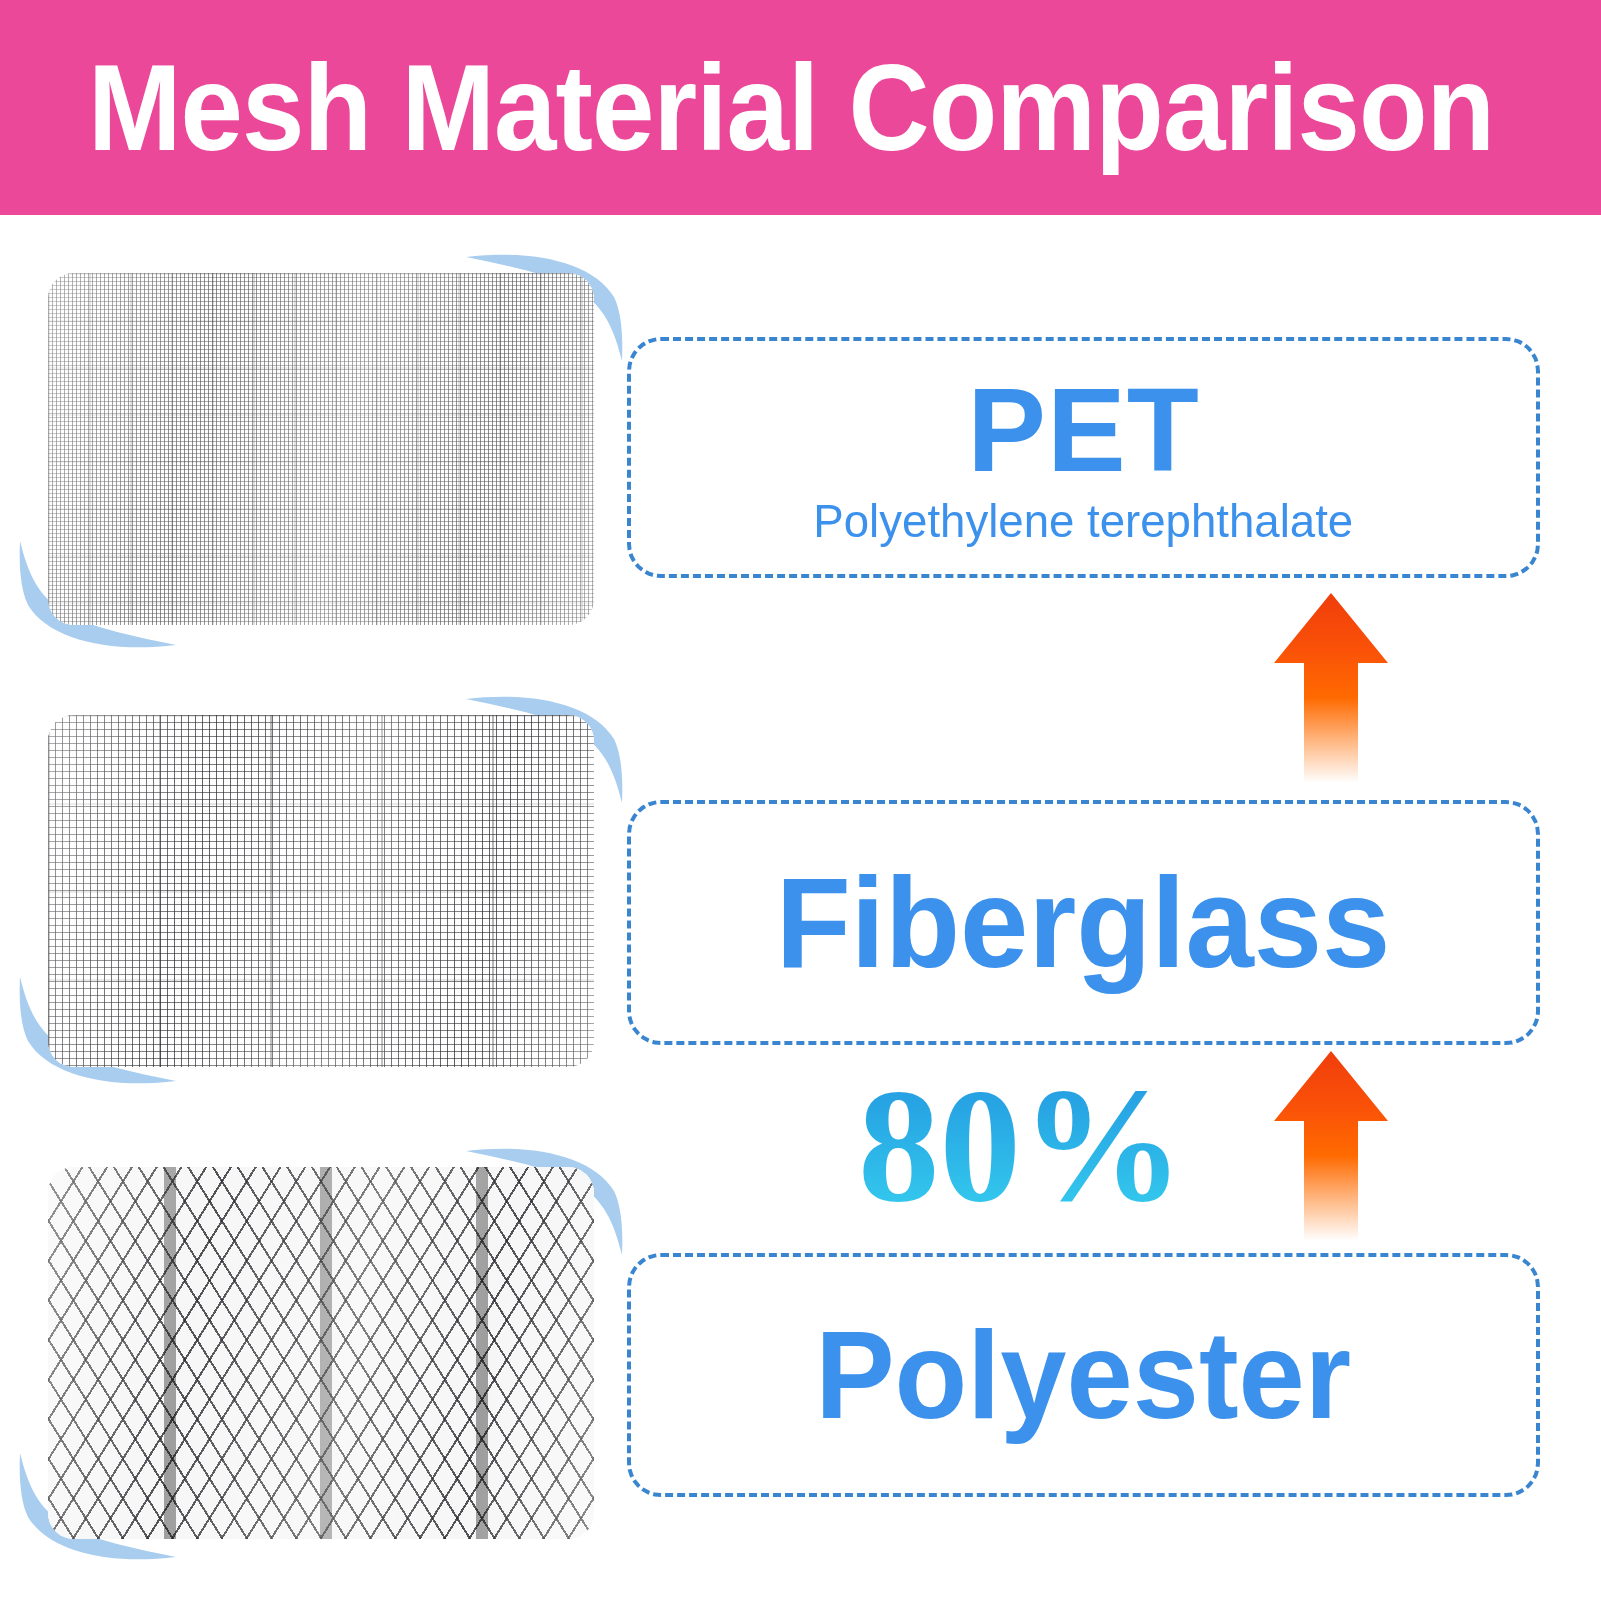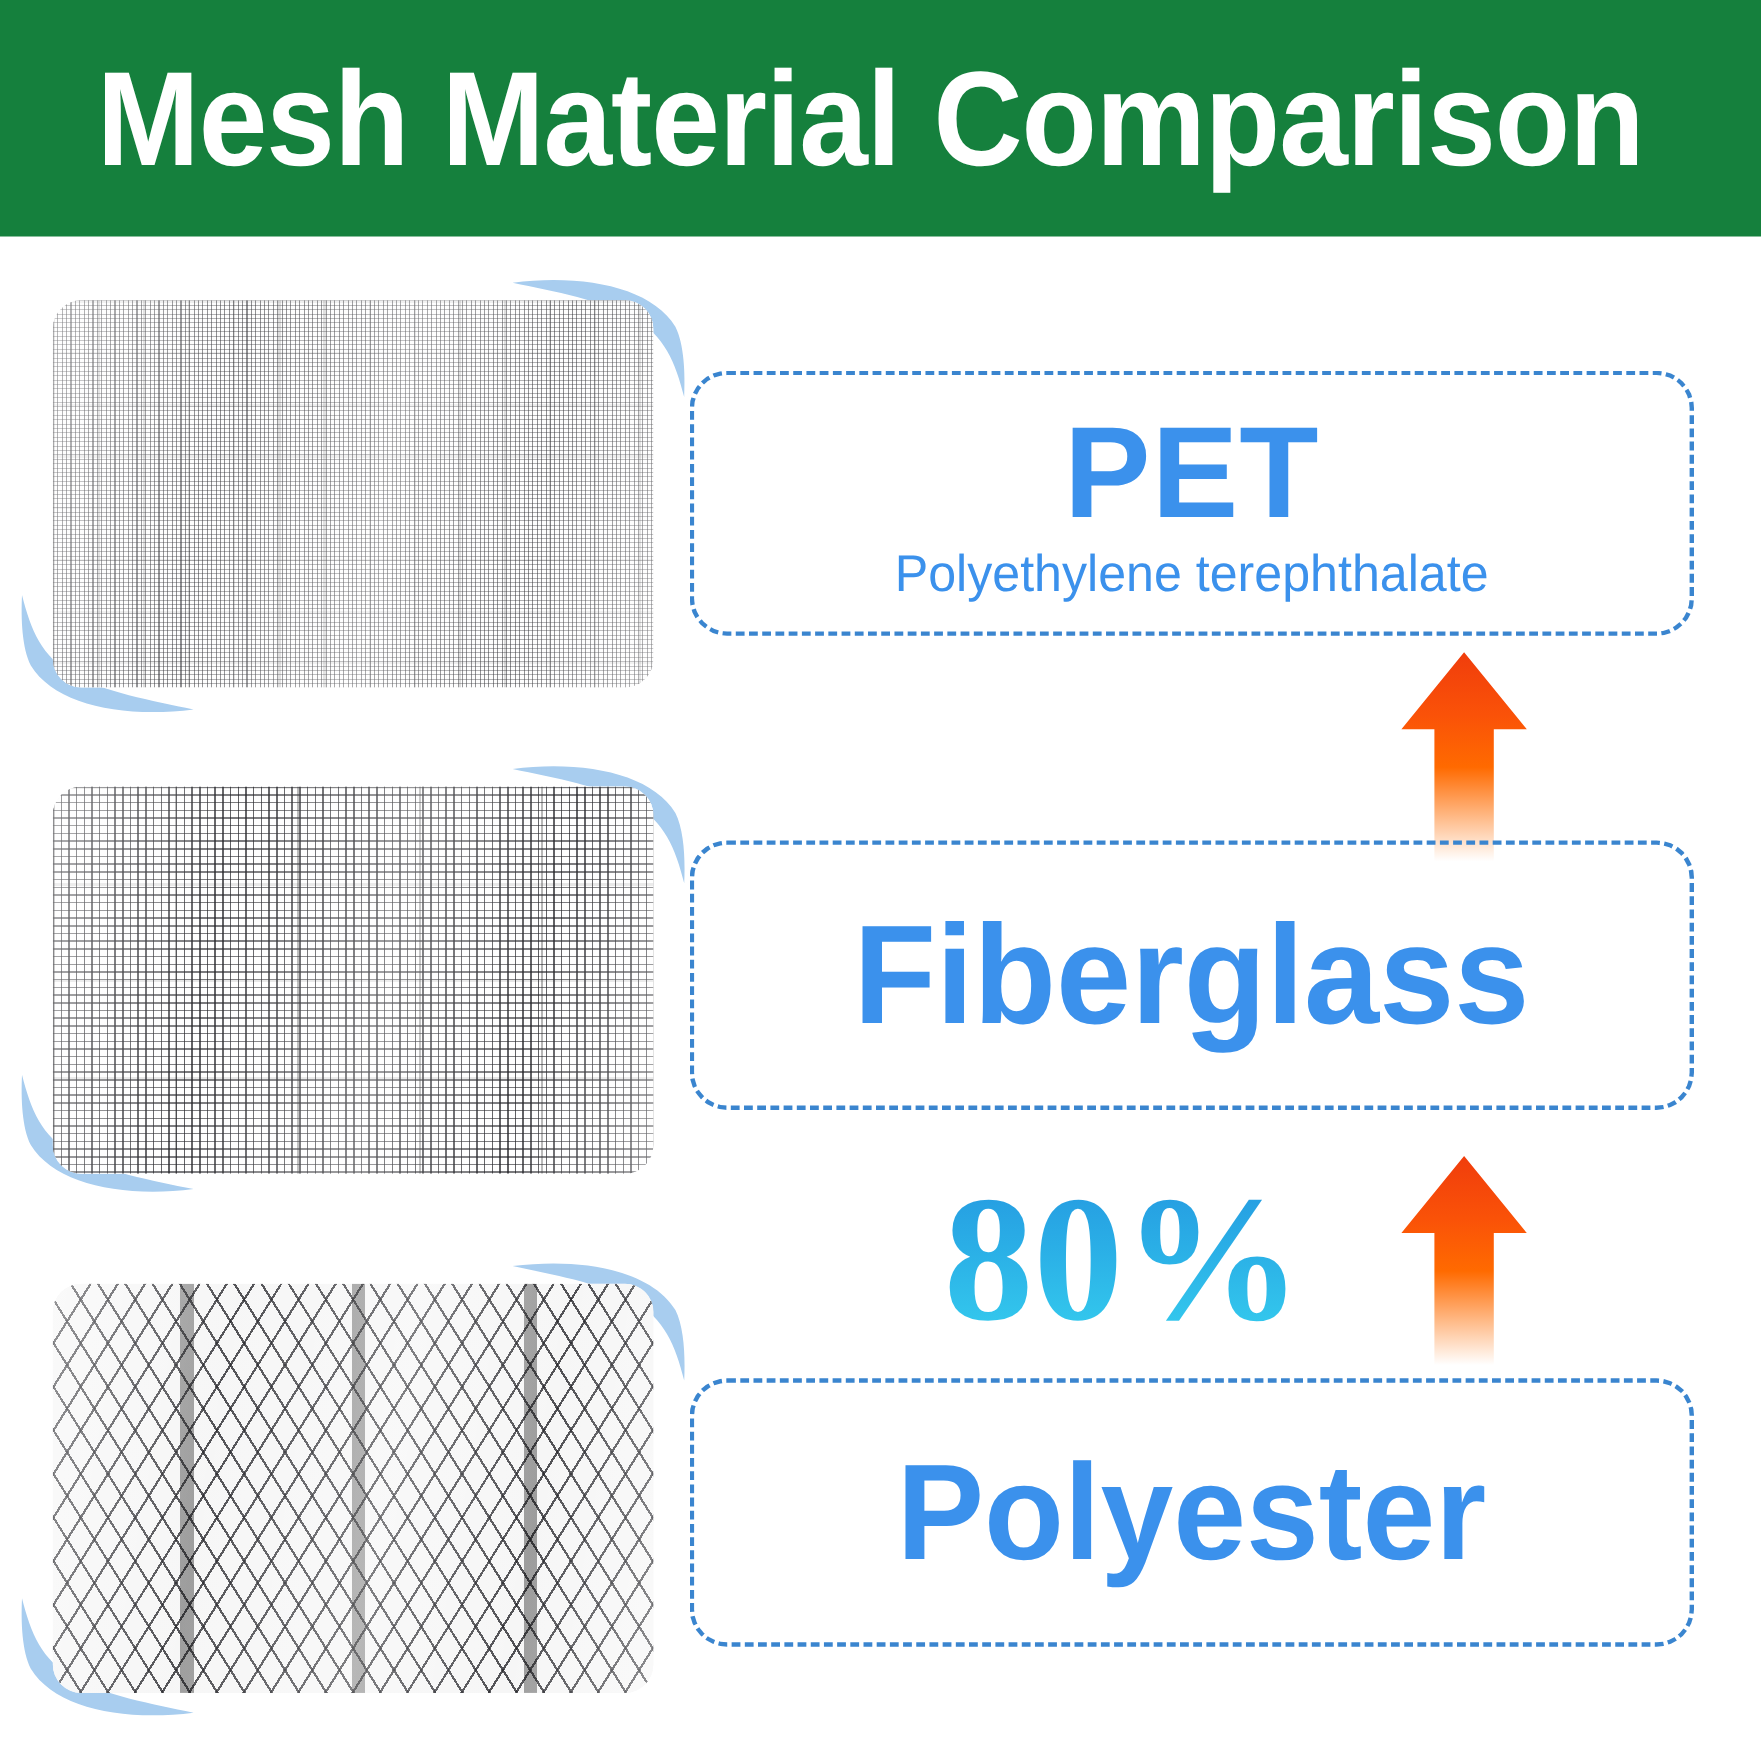--- a/index.html
+++ b/index.html
@@ -14,21 +14,21 @@
     overflow: hidden;
     position: relative;
   }
 
   
   .header-banner {
     position: absolute;
     left: 0; top: 0;
     width: 1601px;
     height: 215px;
-    background: #15803d;
+    background: #ec4899;
     display: flex;
     align-items: center;
     overflow: hidden;
   }
   .header-title {
     margin-left: 88px;
     color: #ffffff;
     font-family: "Liberation Sans Narrow", "Liberation Sans", sans-serif;
     font-weight: bold;
     font-size: 122px;
@@ -156,21 +156,21 @@
     width: 913px;
     border: 4px dashed #3a85cf;
     border-radius: 34px;
     box-sizing: border-box;
     display: flex;
     flex-direction: column;
     align-items: center;
     justify-content: center;
   }
   .label-box.pet        { top: 122px;  height: 241px; }
-  .label-box.fiberglass { top: 549px;  height: 245px; }
+  .label-box.fiberglass { top: 585px;  height: 245px; }
   .label-box.polyester  { top: 1038px; height: 244px; }
 
   .label-main {
     color: #3b91ec;
     font-family: "Liberation Sans Narrow", "Liberation Sans", sans-serif;
     font-weight: bold;
     line-height: 1;
     white-space: nowrap;
   }
   .label-box.pet .label-main        { font-size: 118px; letter-spacing: 1px; }

